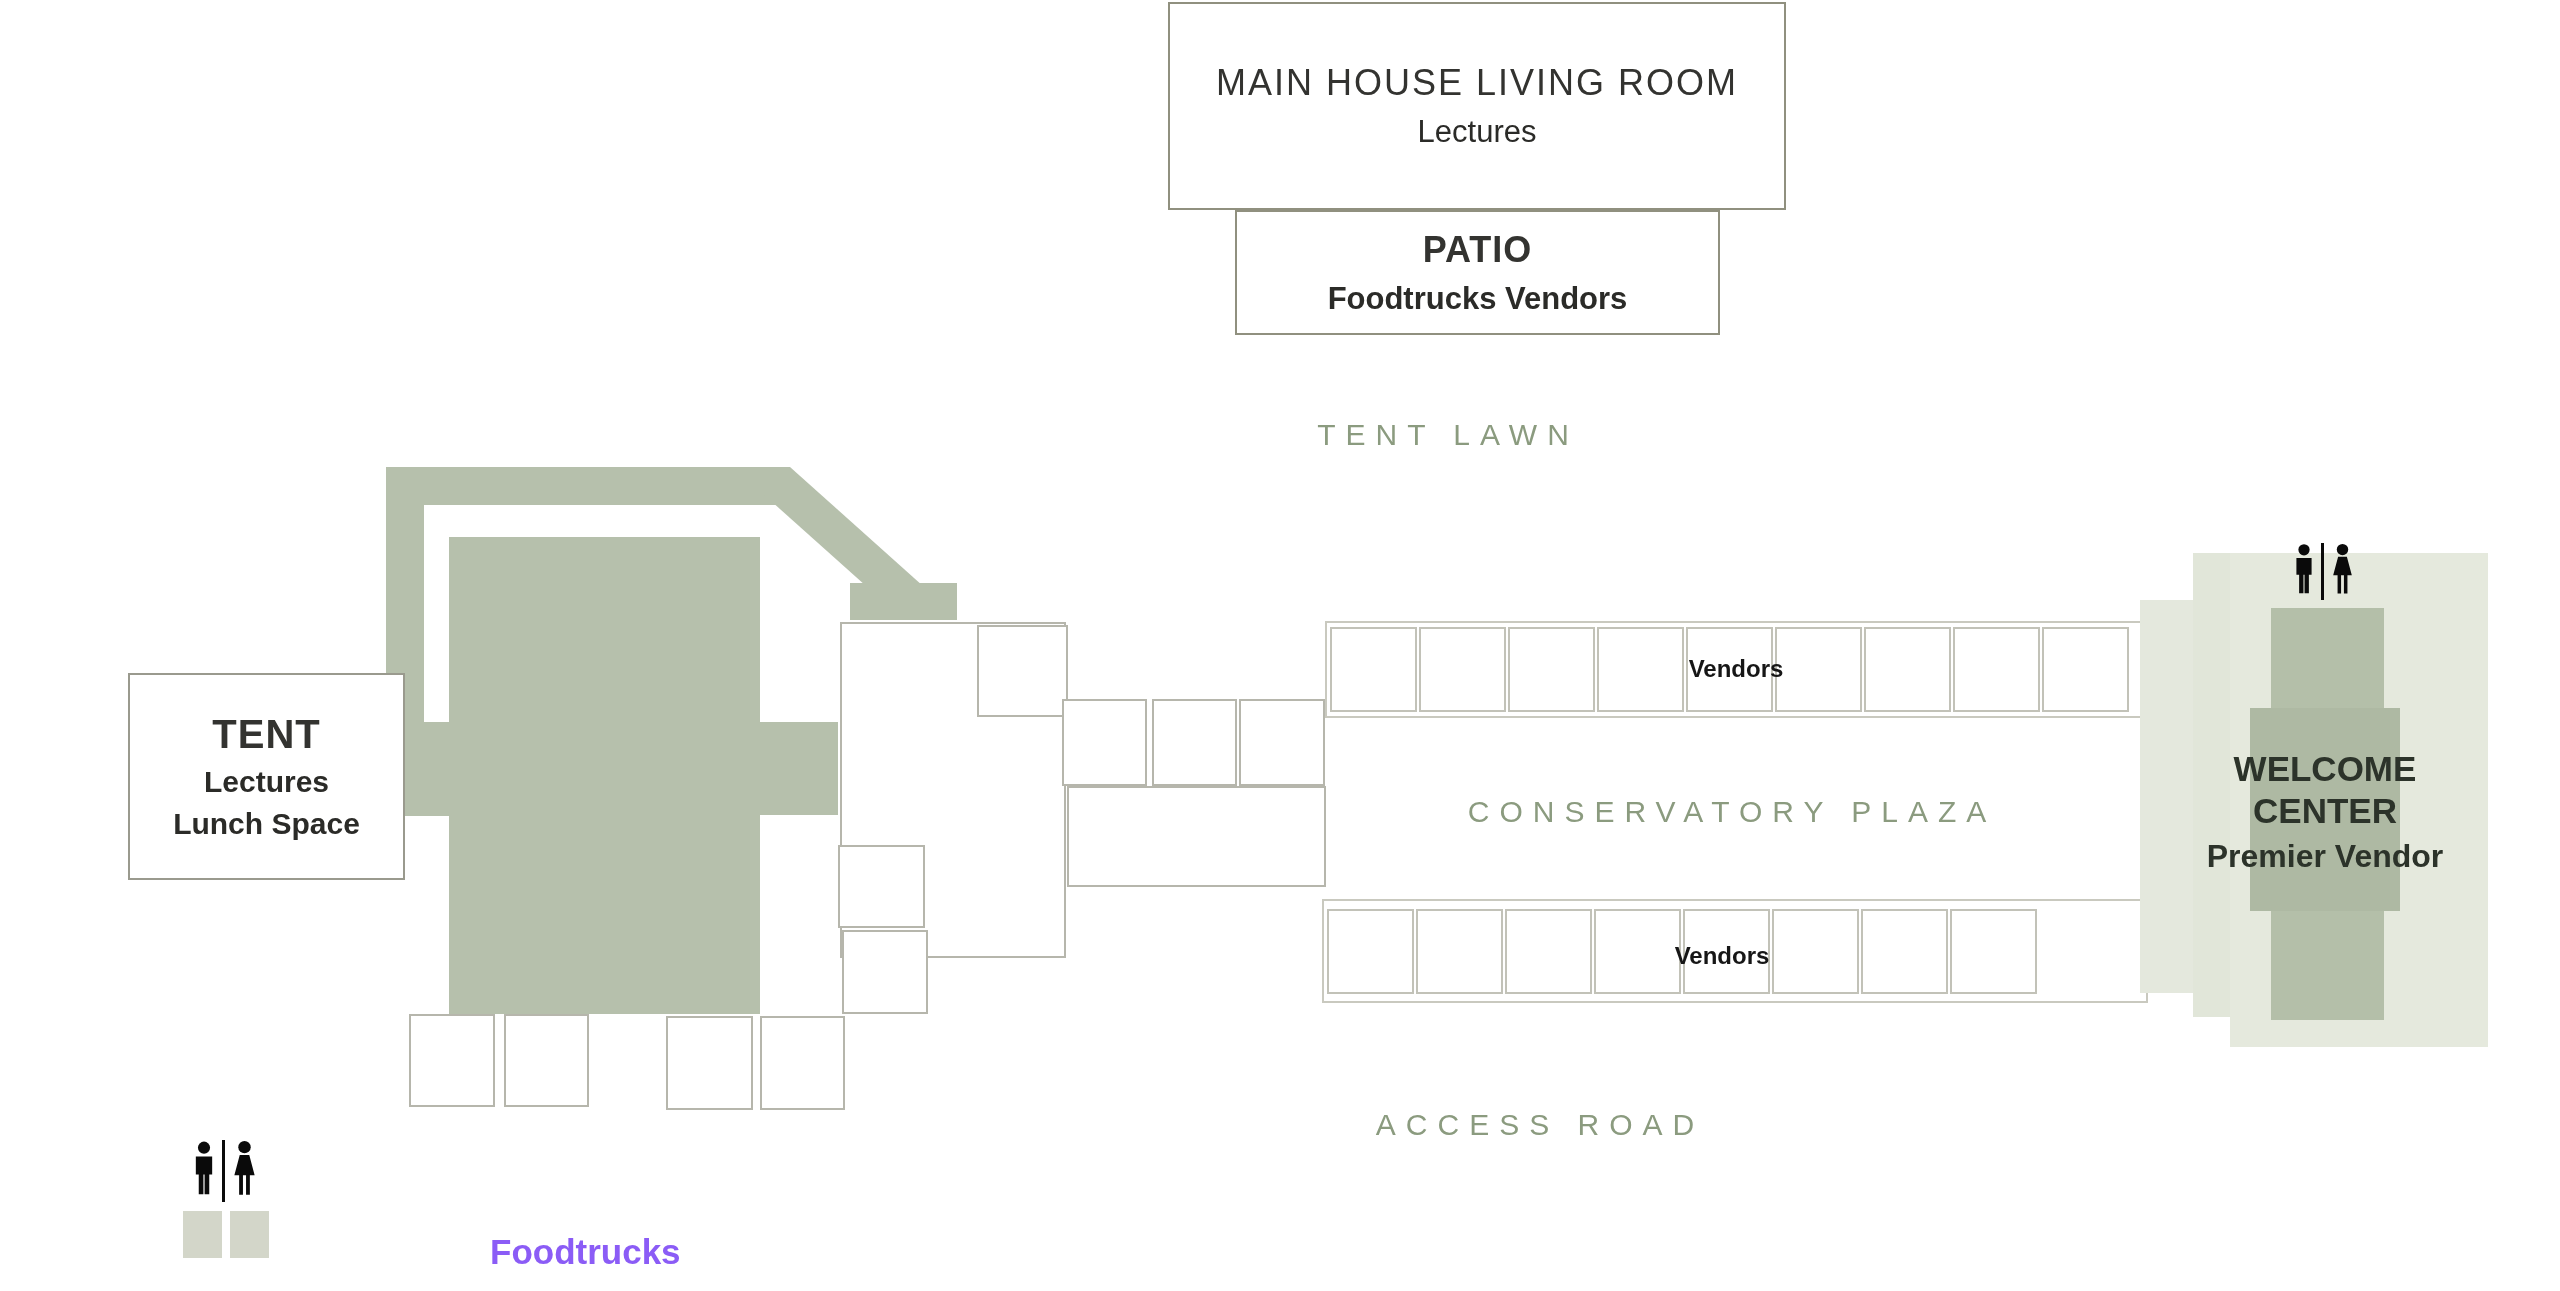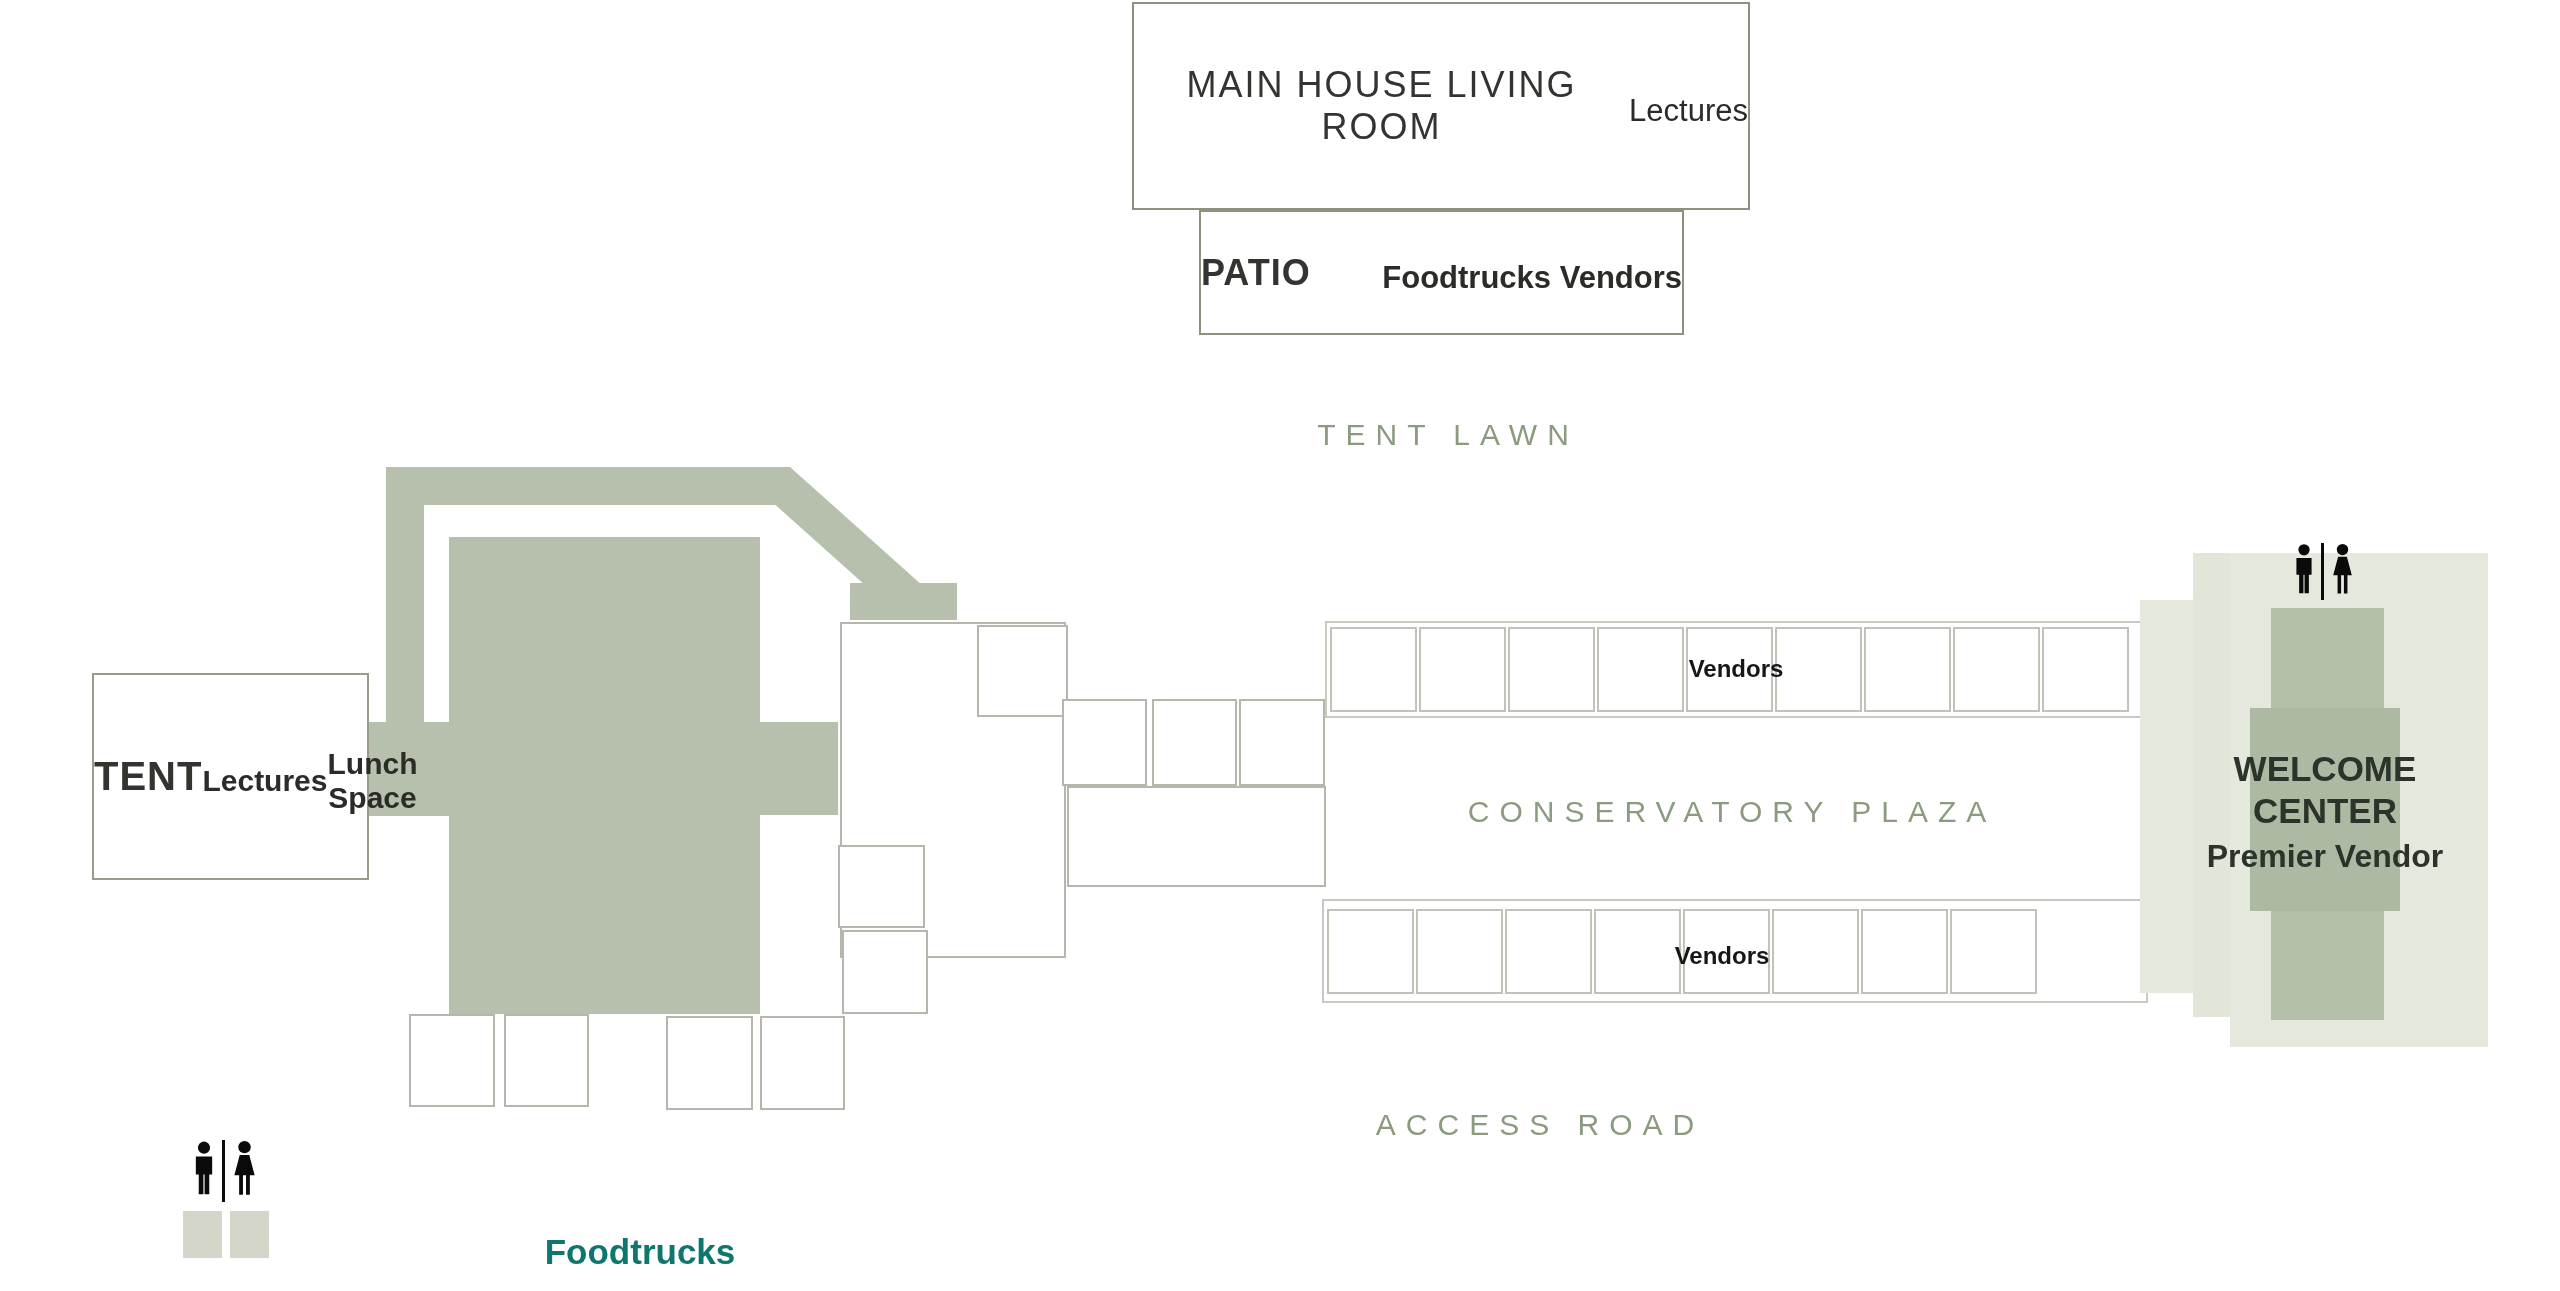--- a/index.html
+++ b/index.html
@@ -1,21 +1,21 @@
 <!DOCTYPE html>
 <html><head>
 <meta charset="utf-8">
 <style>
   html,body{margin:0;padding:0;background:#ffffff;}
   body{font-family:"Liberation Sans", sans-serif;}
   .stage{position:relative;width:2560px;height:1291px;background:#ffffff;overflow:hidden;}
 
   
   .obox{position:absolute;background:#ffffff;border:2px solid #90907f;box-sizing:border-box;
-        display:flex;flex-direction:row;align-items:center;justify-content:space-between;text-align:center;color:#2e2e2e;}
+        display:flex;flex-direction:column;align-items:center;justify-content:center;text-align:center;color:#2e2e2e;margin-left:36px;}
   .obox .t1{font-size:36px;font-weight:400;letter-spacing:2px;color:#333330;}
   .obox .t2{font-size:31px;font-weight:400;margin-top:10px;color:#2b2b28;}
   .obox.bold .t1{font-weight:700;letter-spacing:1px;}
   .obox.bold .t2{font-weight:700;}
 
   .main-house{left:1132px;top:2px;width:618px;height:208px;}
   .patio{left:1199px;top:210px;width:485px;height:125px;}
   .tent-box{left:92px;top:673px;width:277px;height:207px;border-color:#9a9a8e;}
   .tent-box .t1{font-size:40px;font-weight:700;letter-spacing:1px;}
   .tent-box .t2,.tent-box .t3{font-size:30px;font-weight:700;margin-top:8px;}
@@ -77,21 +77,21 @@
   .restroom{position:absolute;display:flex;flex-direction:row;align-items:flex-end;z-index:7;}
   .restroom .divider{background:#0a0a0a;}
   .rr-wc{left:2291px;top:543px;}
   .rr-wc .divider{width:3px;height:57px;margin:0 4px;}
   .rr-bl{left:190px;top:1140px;}
   .rr-bl .divider{width:3px;height:62px;margin:0 4px;}
   .rr-square{position:absolute;width:39px;height:47px;background:#d3d6c9;}
   .rr-sq1{left:183px;top:1211px;}
   .rr-sq2{left:230px;top:1211px;}
 
-  .lbl-foodtrucks{position:absolute;left:490px;top:1232px;width:300px;text-align:center;font-size:35px;font-weight:700;color:#0f766e;}
+  .lbl-foodtrucks{position:absolute;left:490px;top:1232px;width:300px;text-align:left;font-size:35px;font-weight:700;color:#8b5cf6;}
   svg.person{display:block;fill:#0a0a0a;}
 </style>
 </head>
 <body>
 
 <div class="stage">
 
   <div class="sage sh-top-bar"></div>
   <div class="sage sh-left-vert"></div>
   <div class="sage sh-diagonal"></div>

